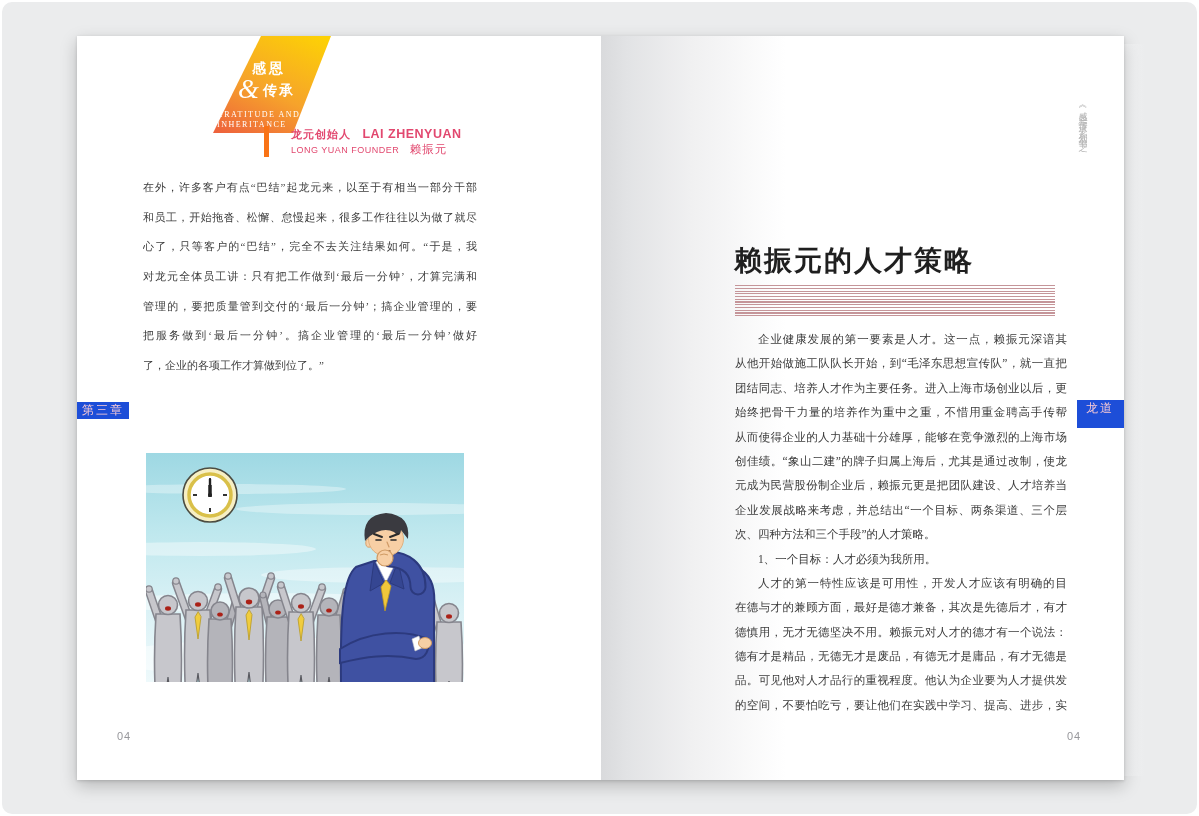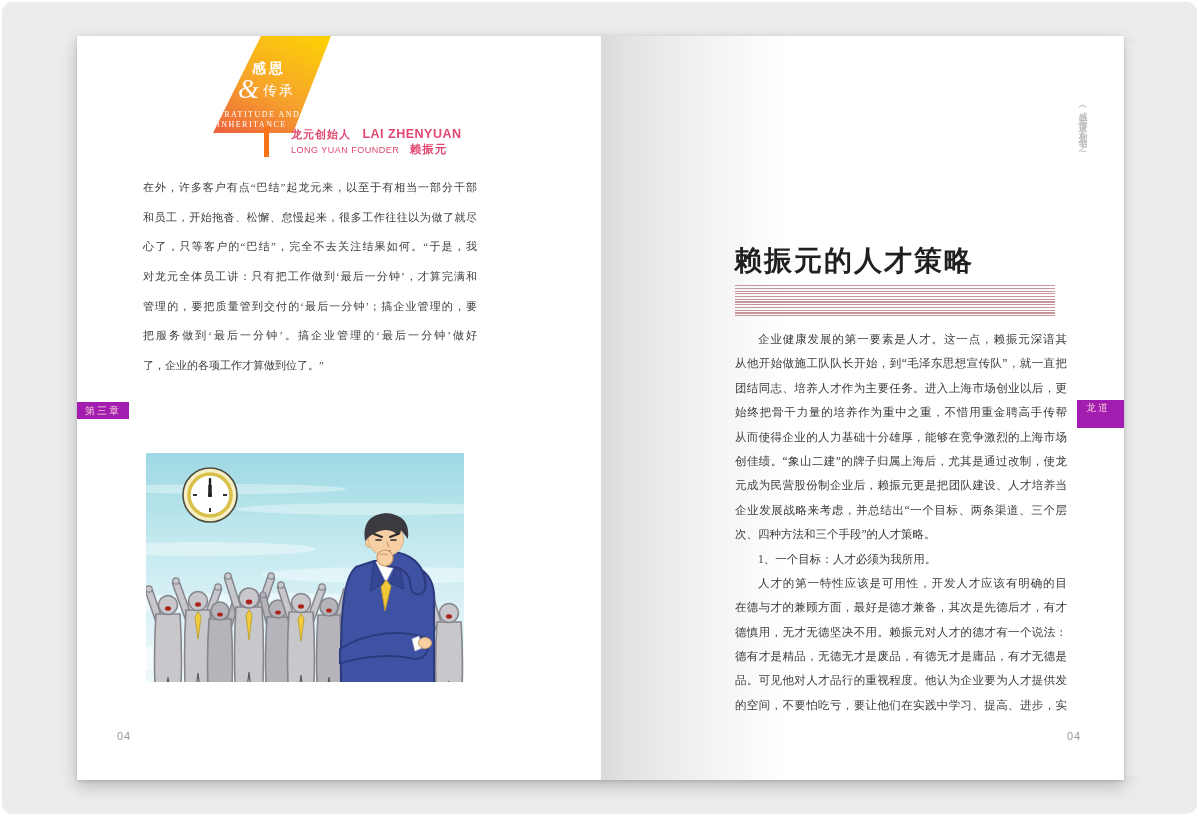--- a/index.html
+++ b/index.html
@@ -13,47 +13,47 @@
   .page-right-shade{position:absolute;left:524px;top:0;width:523px;height:744px;
           background:linear-gradient(to right,#d9dadc 0px,#e2e3e5 26px,#f0f0f1 90px,#ffffff 185px);}
 
   
   .logo{position:absolute;left:58px;top:0;width:220px;height:97px;
         clip-path:polygon(126px 0,196px 0,158px 97px,78px 97px);
         background:linear-gradient(205deg,#fdd105 8%,#f6a32b 48%,#ec5340 88%);}
   .logo-zh-top{position:absolute;left:117px;top:24px;color:#fff;font-size:14px;font-weight:bold;letter-spacing:3px;}
   .logo-amp-row{position:absolute;left:103px;top:40px;color:#fff;display:flex;align-items:flex-end;}
   .logo-amp{font-size:27px;font-style:italic;line-height:1;}
-  .logo-zh-bottom{font-size:14px;font-weight:normal;letter-spacing:2px;margin:4px 0 3px 4px;}
+  .logo-zh-bottom{font-size:14px;font-weight:bold;letter-spacing:2px;margin:4px 0 3px 4px;}
   .logo-en{position:absolute;left:82px;top:74px;color:#fff;font-size:8px;letter-spacing:1.5px;line-height:10px;}
   .founder{position:absolute;left:187px;top:90px;border-left:5px solid #f97316;padding-left:22px;color:#e2486f;
            font-family:"Liberation Sans","DejaVu Sans",sans-serif;}
   .founder .row{white-space:nowrap;line-height:13px;}
   .founder .zh1{font-size:11px;font-weight:bold;letter-spacing:1px;}
   .founder .en1{font-size:12.5px;font-weight:bold;letter-spacing:.5px;margin-left:7px;}
   .founder .en2{font-size:9px;letter-spacing:.5px;}
-  .founder .zh2{font-size:11.5px;font-weight:bold;letter-spacing:1px;margin-left:6px;}
+  .founder .zh2{font-size:11.5px;font-weight:normal;letter-spacing:1px;margin-left:6px;}
 
   
   .body-left{position:absolute;left:66px;top:137px;width:334px;color:#3b3b3b;}
   .body-left .bline{font-size:11px;line-height:29.7px;height:29.7px;}
   .body-right{position:absolute;left:658px;top:291px;width:332px;color:#3b3b3b;}
   .body-right .bline{font-size:11.5px;line-height:24.4px;height:24.4px;}
   .bline{text-align:justify;text-align-last:justify;white-space:normal;overflow:hidden;}
   .bline.noj{text-align-last:left;}
   .bline.ind{text-indent:2em;}
 
   
   .rtitle{position:absolute;left:657px;top:206px;width:400px;color:#1f1f1f;
           font-size:28px;font-weight:bold;letter-spacing:2px;}
   .rule-band{position:absolute;left:658px;top:249px;width:320px;height:33px;
           background:repeating-linear-gradient(to bottom,#c59599 0,#c59599 1px,rgba(0,0,0,0) 1px,rgba(0,0,0,0) 2.75px);}
 
   
-  .tab{position:absolute;background:#a21caf;color:#f6c9d4;font-size:10px;height:17px;line-height:17px;
+  .tab{position:absolute;background:#1d4ed8;color:#f6c9d4;font-size:12px;height:17px;line-height:17px;
        letter-spacing:2px;font-family:"Liberation Sans","DejaVu Sans",sans-serif;}
   .tab-left{left:0;top:366px;width:52px;text-align:center;}
   .tab-right{left:1000px;top:364px;width:47px;height:28px;line-height:16px;padding-left:9px;box-sizing:border-box;}
   .vtext{position:absolute;left:999px;top:66px;height:180px;color:#b5b5b5;font-size:9px;
          writing-mode:vertical-rl;letter-spacing:3px;}
   .pnum{position:absolute;color:#97979b;font-size:11px;font-family:"Liberation Sans","DejaVu Sans",sans-serif;letter-spacing:1px;}
   .pnum-left{left:40px;top:694px;}
   .pnum-right{left:990px;top:694px;}
 
   

